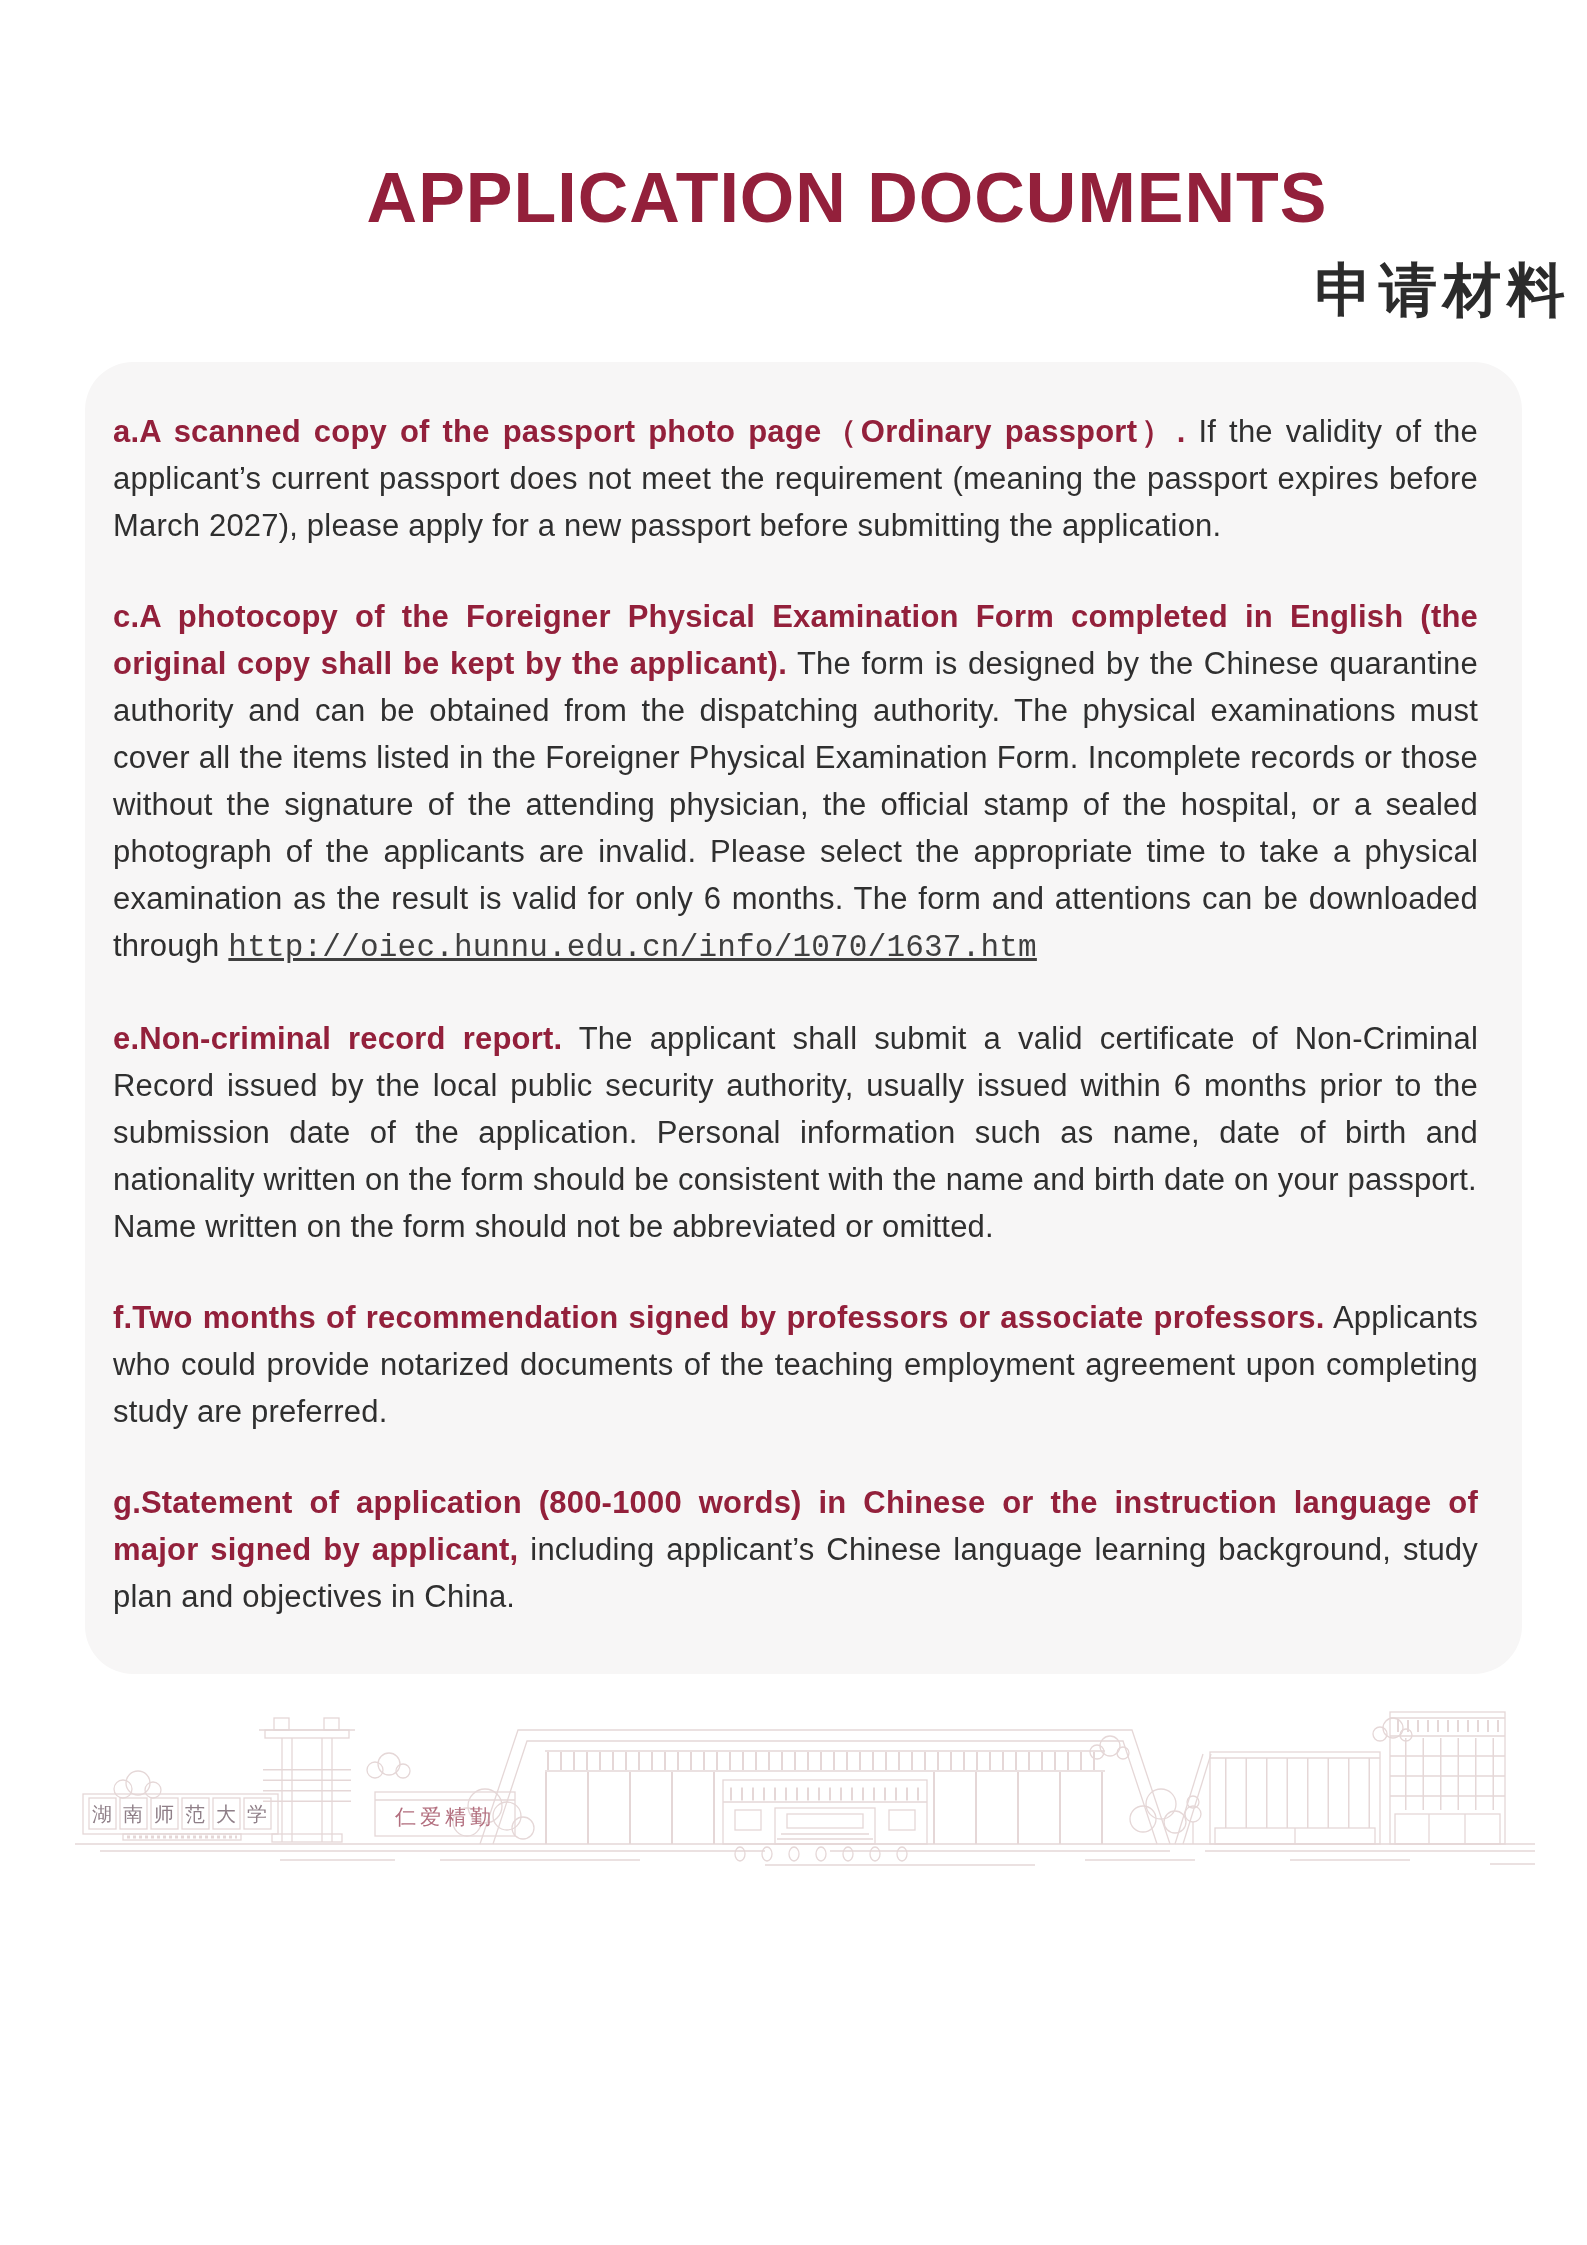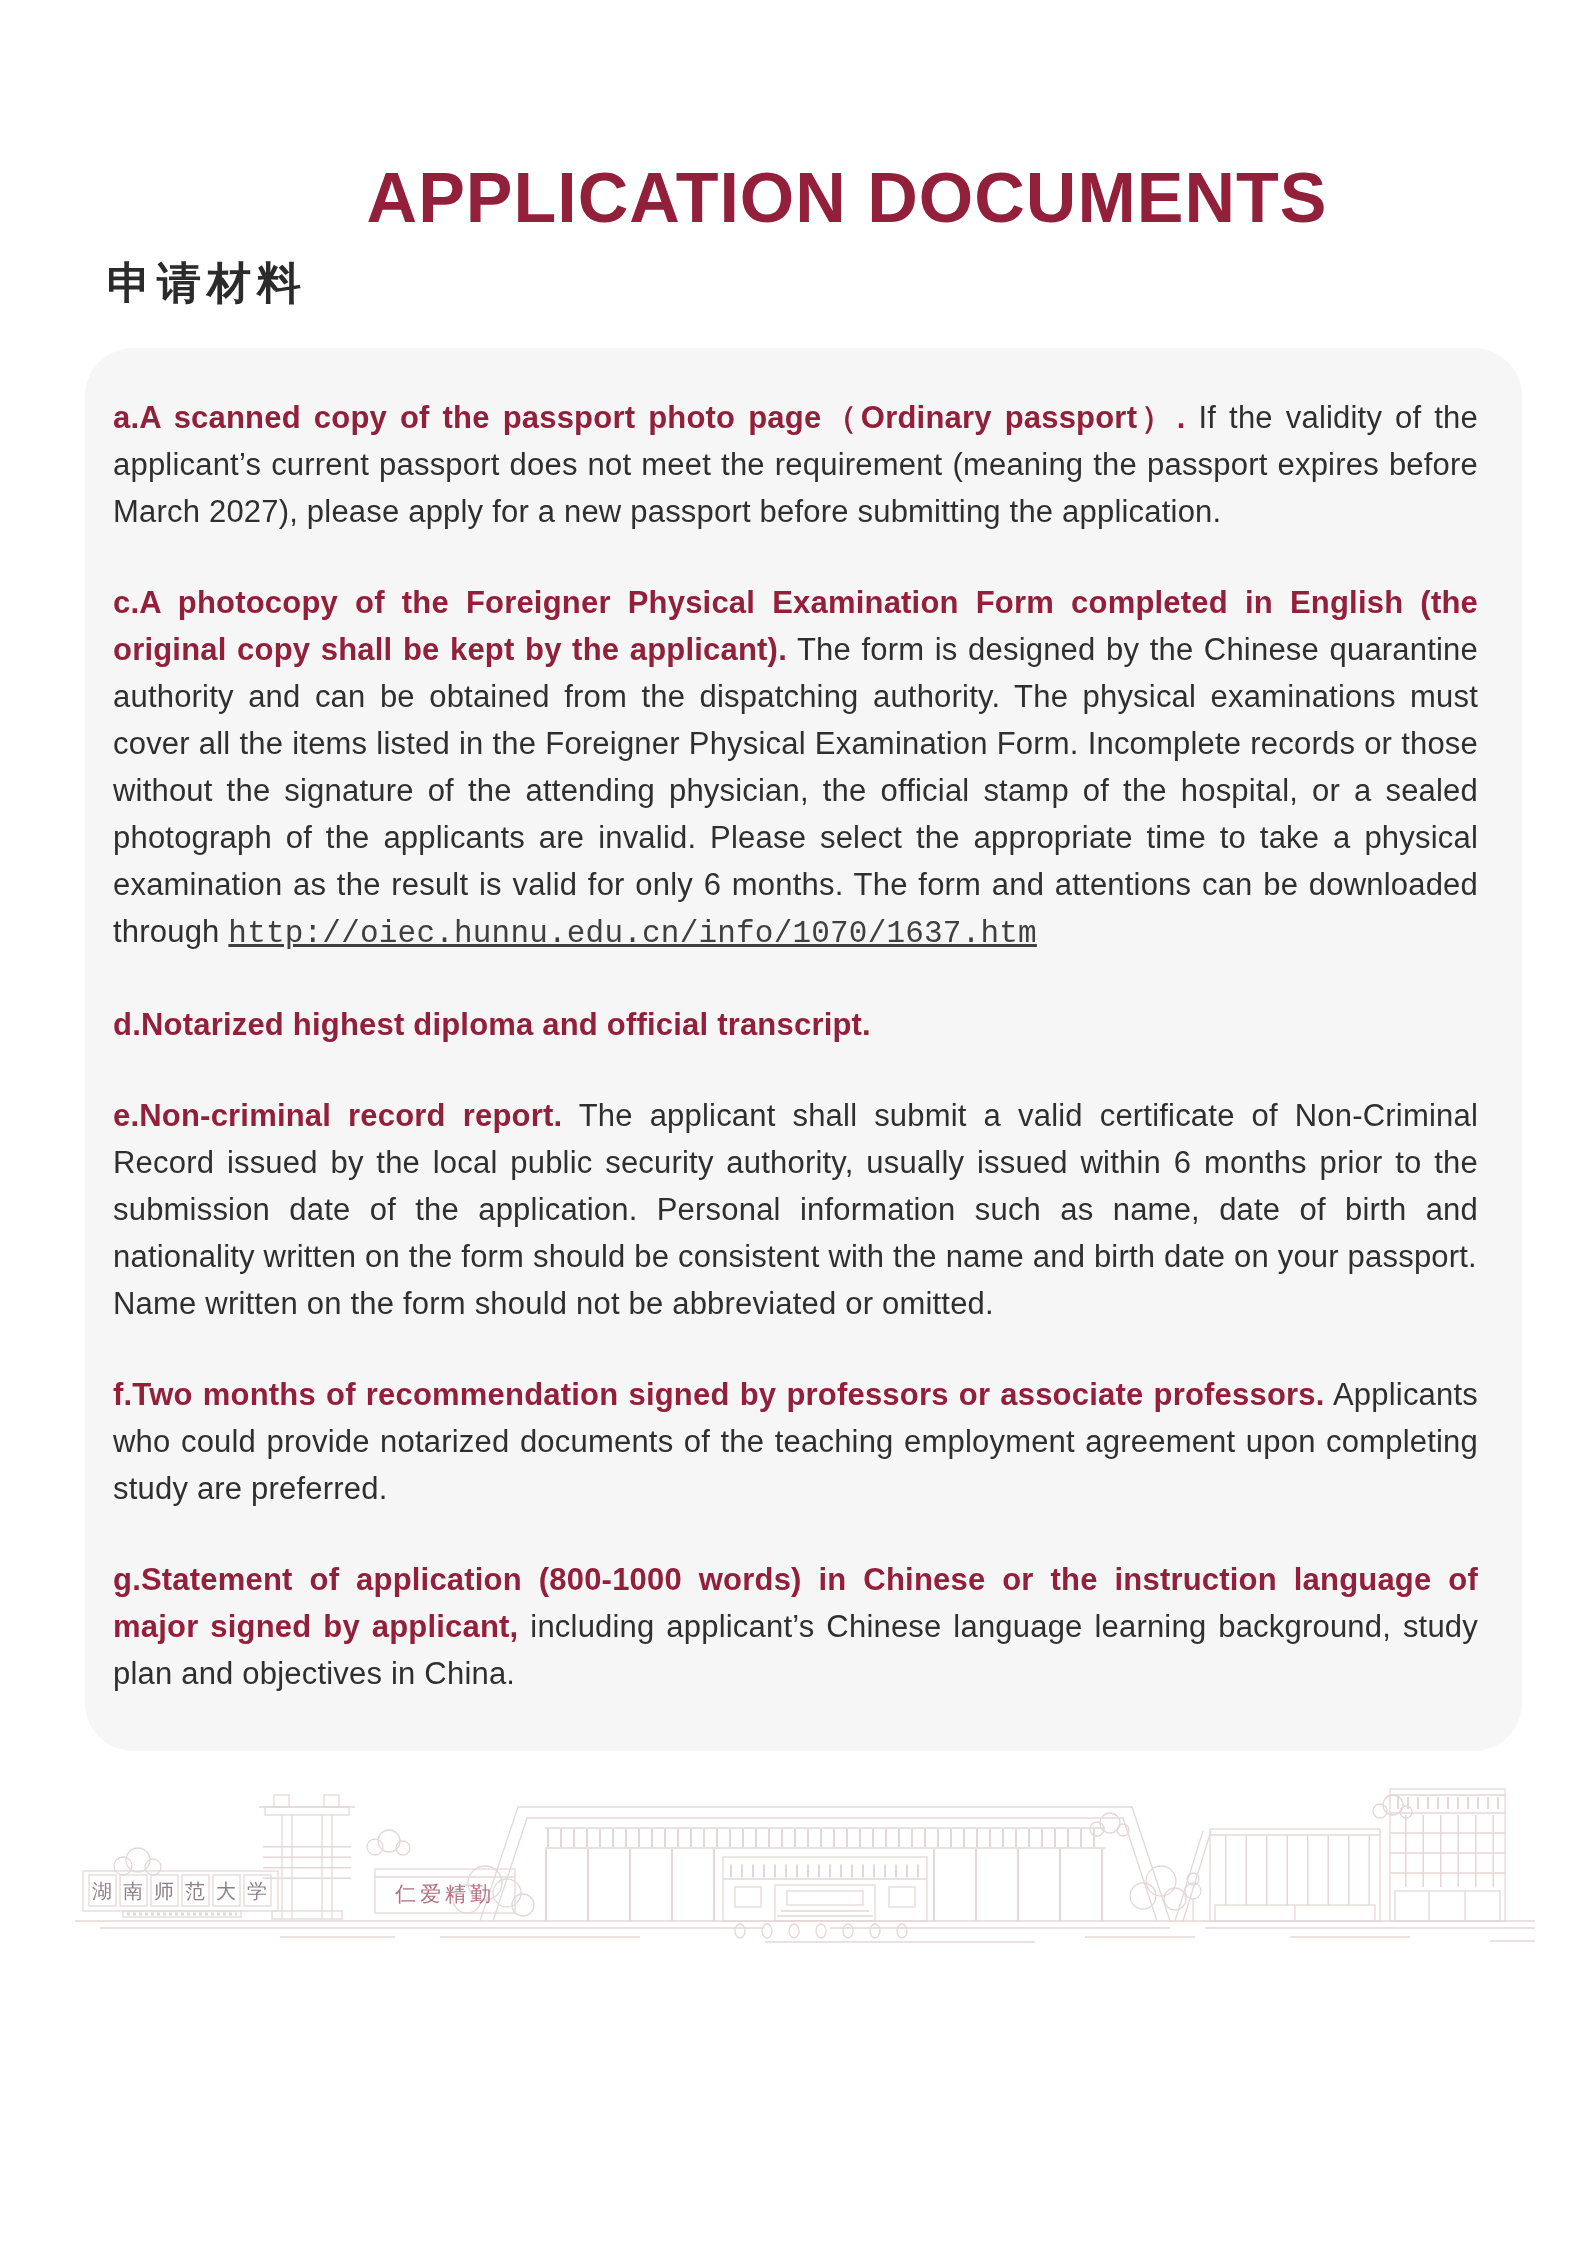--- a/index.html
+++ b/index.html
@@ -16,26 +16,27 @@
   .title {
     margin: 0;
     font-size: 70px;
     font-weight: bold;
     letter-spacing: 1px;
     color: #93203B;
     line-height: 1.05;
     text-align: center;
   }
   .subtitle {
-    margin: 24px 8px 0 0;
-    font-size: 44px;
+    margin: 24px 16px 0 0;
+    font-size: 58px;
     font-weight: bold;
     letter-spacing: 6px;
     color: #2b2b2b;
     line-height: 1.05;
+    text-align: right;
   }
 
   .panel {
     width: 1437px;
     margin: 42px 0 0 85px;
     background: #f7f6f6;
     border-radius: 48px;
     padding: 46px 28px 54px 28px;
   }
   .doc-item {
@@ -65,21 +66,20 @@
   </div>
 
   <div class="panel">
 
     <p class="doc-item"><span class="lead">a.A scanned copy of the passport photo page（Ordinary passport）.</span><span> If the validity of the applicant’s current passport does not meet the requirement (meaning the passport expires before March 2027), please apply for a new passport before submitting the application.</span></p>
 
 
     <p class="doc-item"><span class="lead">c.A photocopy of the Foreigner Physical Examination Form completed in English (the original copy shall be kept by the applicant).</span><span> The form is designed by the Chinese quarantine authority and can be obtained from the dispatching authority. The physical examinations must cover all the items listed in the Foreigner Physical Examination Form. Incomplete records or those without the signature of the attending physician, the official stamp of the hospital, or a sealed photograph of the applicants are invalid. Please select the appropriate time to take a physical examination as the result is valid for only 6 months. The form and attentions can be downloaded through </span><a class="doc-link">http://oiec.hunnu.edu.cn/info/1070/1637.htm</a></p>
 
     <p class="doc-item">
-        <span class="lead block">d.Notarized highest diploma and official transcript.</span>
       </p>
 
     <p class="doc-item"><span class="lead">e.Non-criminal record report.</span><span> The applicant shall submit a valid certificate of Non-Criminal Record issued by the local public security authority, usually issued within 6 months prior to the submission date of the application. Personal information such as name, date of birth and nationality written on the form should be consistent with the name and birth date on your passport.</span><span class="block">Name written on the form should not be abbreviated or omitted.</span></p>
 
     <p class="doc-item"><span class="lead">f.Two months of recommendation signed by professors or associate professors.</span><span> Applicants who could provide notarized documents of the teaching employment agreement upon completing study are preferred.</span></p>
 
     <p class="doc-item"><span class="lead">g.Statement of application (800-1000 words) in Chinese or the instruction language of major signed by applicant,</span><span> including applicant’s Chinese language learning background, study plan and objectives in China.</span></p>
 
   </div>
 

